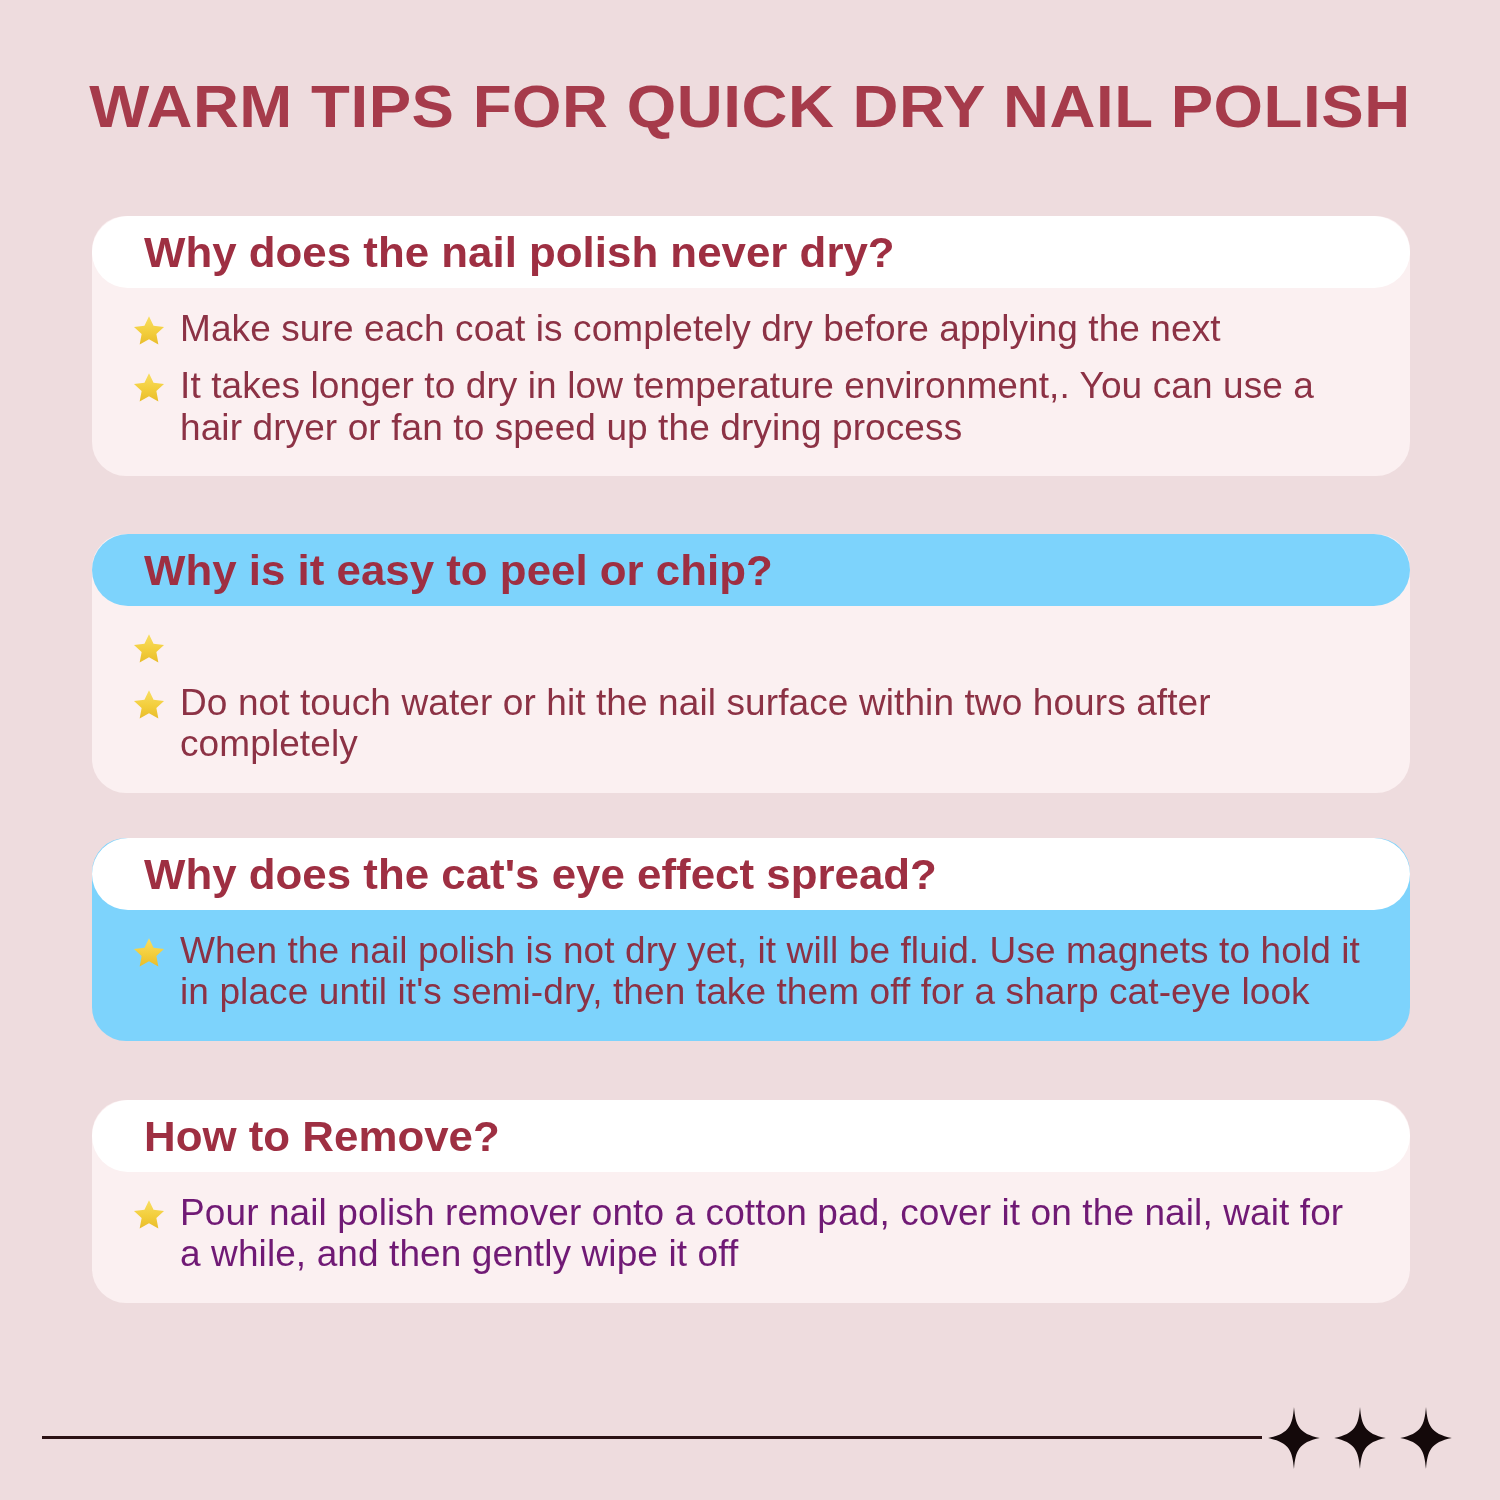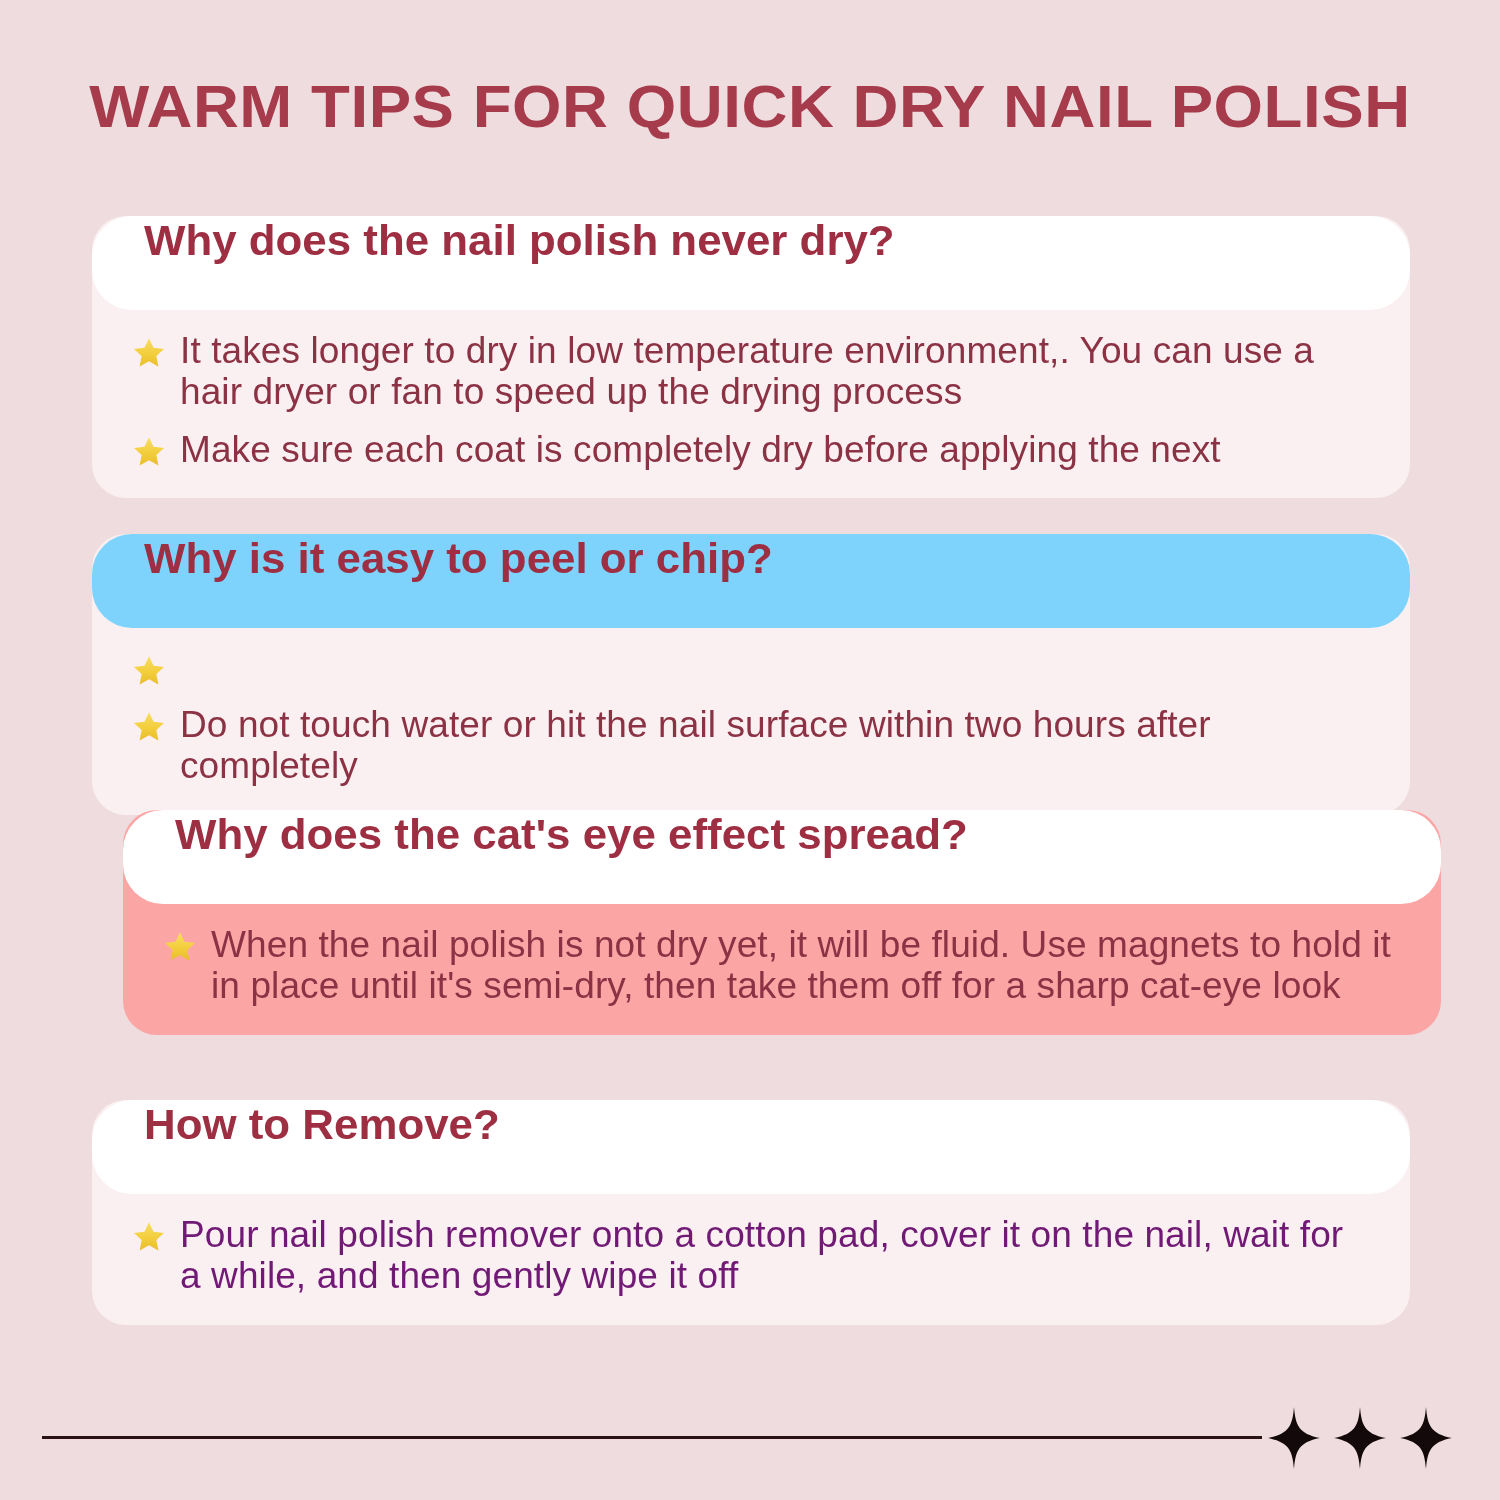--- a/index.html
+++ b/index.html
@@ -45,23 +45,23 @@
     width: 1318px;
     background: #FBF0F1;
     border-radius: 34px;
     box-sizing: border-box;
   }
 
   .card-header {
     position: relative;
     background: #FFFFFF;
     border-radius: 40px;
-    height: 94px;
+    height: 72px;
     display: flex;
-    align-items: flex-start;
+    align-items: center;
     padding-left: 52px;
     box-sizing: border-box;
   }
 
   .card-header-text {
     font-family: "Liberation Sans Narrow", "Liberation Sans", sans-serif;
     font-weight: bold;
     font-size: 43px;
     color: #9E2F42;
     letter-spacing: 0px;
@@ -132,37 +132,37 @@
 
   <div id="main-title" style="color: rgb(166, 59, 75);">WARM TIPS FOR QUICK DRY NAIL POLISH</div>
 
   <div class="card" id="card-0" style="top: 216px; background: rgb(251, 240, 241);">
     <div class="card-header" style="background: rgb(255, 255, 255);">
       <span class="card-header-text" style="color: rgb(158, 47, 66);">Why does the nail polish never dry?</span>
     </div>
     <div class="card-body">
       <div class="bullet">
         <svg class="star-icon" viewBox="0 0 24 24" aria-hidden="true">
-          <polygon fill="url(#sg1)" points="12,1.6 15.2,8.3 22.6,9.2 17.2,14.2 18.6,21.5 12,17.9 5.4,21.5 6.8,14.2 1.4,9.2 8.8,8.3"></polygon>
-        </svg>
-        <span class="bullet-text" style="color: rgb(140, 50, 69);">It takes longer to dry in low temperature environment,. You can use a hair dryer or fan to speed up the drying process</span>
-      </div>
-      <div class="bullet">
-        <svg class="star-icon" viewBox="0 0 24 24" aria-hidden="true">
           <defs>
             <linearGradient id="sg1" x1="0" y1="0" x2="0" y2="1">
               <stop offset="0%" stop-color="#F8DE63"></stop>
               <stop offset="55%" stop-color="#F3CE3C"></stop>
               <stop offset="100%" stop-color="#E9BD2C"></stop>
             </linearGradient>
           </defs>
           <polygon fill="url(#sg1)" points="12,1.6 15.2,8.3 22.6,9.2 17.2,14.2 18.6,21.5 12,17.9 5.4,21.5 6.8,14.2 1.4,9.2 8.8,8.3"></polygon>
         </svg>
         <span class="bullet-text" style="color: rgb(140, 50, 69);">Make sure each coat is completely dry before applying the next</span>
       </div>
+      <div class="bullet">
+        <svg class="star-icon" viewBox="0 0 24 24" aria-hidden="true">
+          <polygon fill="url(#sg1)" points="12,1.6 15.2,8.3 22.6,9.2 17.2,14.2 18.6,21.5 12,17.9 5.4,21.5 6.8,14.2 1.4,9.2 8.8,8.3"></polygon>
+        </svg>
+        <span class="bullet-text" style="color: rgb(140, 50, 69);">It takes longer to dry in low temperature environment,. You can use a hair dryer or fan to speed up the drying process</span>
+      </div>
     </div>
   </div>
 
   <div class="card" id="card-1" style="top: 534px; background: rgb(251, 240, 241);">
     <div class="card-header" style="background: #7dd3fc;">
       <span class="card-header-text" style="color: rgb(158, 47, 66);">Why is it easy to peel or chip?</span>
     </div>
     <div class="card-body">
       <div class="bullet">
         <svg class="star-icon" viewBox="0 0 24 24" aria-hidden="true">
@@ -171,21 +171,21 @@
       </div>
       <div class="bullet">
         <svg class="star-icon" viewBox="0 0 24 24" aria-hidden="true">
           <polygon fill="url(#sg1)" points="12,1.6 15.2,8.3 22.6,9.2 17.2,14.2 18.6,21.5 12,17.9 5.4,21.5 6.8,14.2 1.4,9.2 8.8,8.3"></polygon>
         </svg>
         <span class="bullet-text" style="color: rgb(140, 50, 69);">Do not touch water or hit the nail surface within two hours after completely</span>
       </div>
     </div>
   </div>
 
-  <div class="card" id="card-2" style="top: 810px; background: #fca5a5; margin-left: 31px;">
+  <div class="card" id="card-2" style="top: 838px; background: #7dd3fc;">
     <div class="card-header" style="background: rgb(255, 255, 255);">
       <span class="card-header-text" style="color: rgb(158, 47, 66);">Why does the cat's eye effect spread?</span>
     </div>
     <div class="card-body">
       <div class="bullet">
         <svg class="star-icon" viewBox="0 0 24 24" aria-hidden="true">
           <polygon fill="url(#sg1)" points="12,1.6 15.2,8.3 22.6,9.2 17.2,14.2 18.6,21.5 12,17.9 5.4,21.5 6.8,14.2 1.4,9.2 8.8,8.3"></polygon>
         </svg>
         <span class="bullet-text" style="color: rgb(140, 50, 69);">When the nail polish is not dry yet, it will be fluid. Use magnets to hold it in place until it's semi-dry, then take them off for a sharp cat-eye look</span>
       </div>

